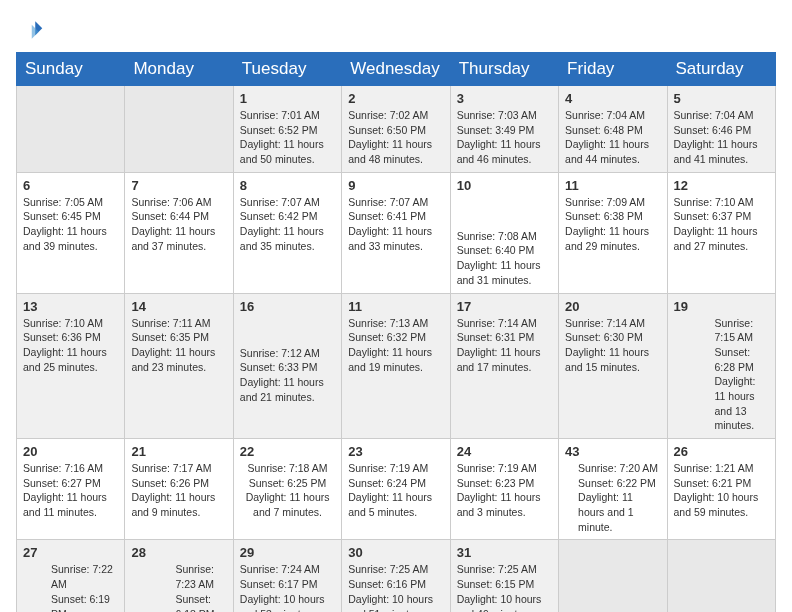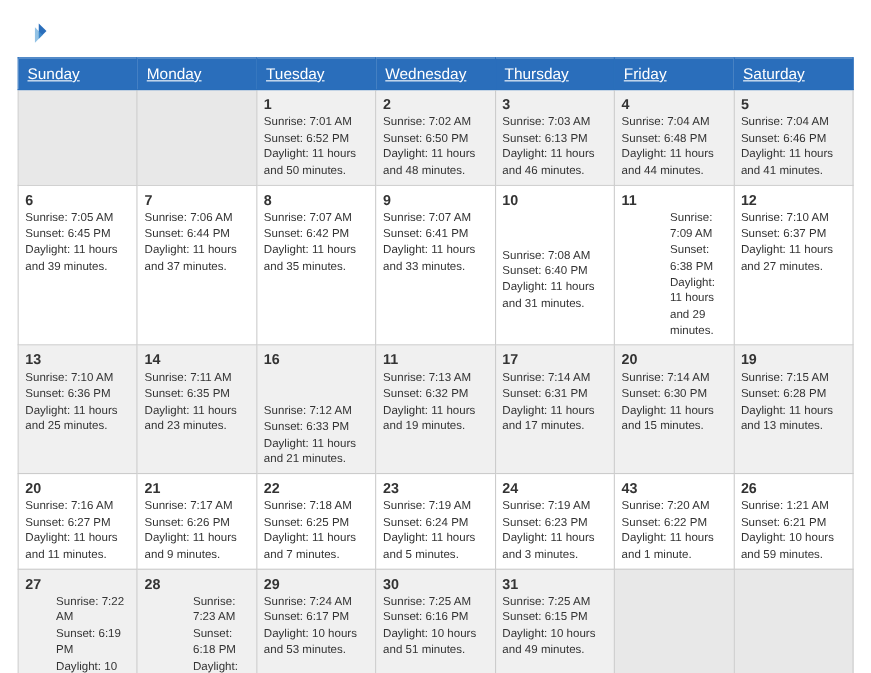--- a/index.html
+++ b/index.html
@@ -47,26 +47,25 @@
       color: #333;
     }
     .calendar {
       width: 100%;
       border-collapse: collapse;
       border: 1px solid #ccc;
     }
     .calendar th {
       background: #2a6ebb;
       color: #fff;
-      font-size: 14px;
+      font-size: 17px;
       padding: 6px 8px;
       text-align: left;
       border: 1px solid #2a6ebb;
       font-weight: normal;
-      text-decoration: underline;
     }
     .calendar td {
       border: 1px solid #ccc;
       vertical-align: top;
       padding: 5px 6px;
       font-size: 11px;
       color: #333;
       width: calc(100% / 7);
       min-height: 80px;
       background: #fff;
@@ -136,21 +135,21 @@
         </td>
         <td>
           <div class="day-number">2</div>
           <div class="cell-text" style="white-space: pre-line;">Sunrise: 7:02 AM
 Sunset: 6:50 PM
 Daylight: 11 hours and 48 minutes.</div>
         </td>
         <td>
           <div class="day-number">3</div>
           <div class="cell-text" style="white-space: pre-line;">Sunrise: 7:03 AM
-Sunset: 6:13 PM
+Sunset: 3:49 PM
 Daylight: 11 hours and 46 minutes.</div>
         </td>
         <td>
           <div class="day-number">4</div>
           <div class="cell-text" style="white-space: pre-line;">Sunrise: 7:04 AM
 Sunset: 6:48 PM
 Daylight: 11 hours and 44 minutes.</div>
         </td>
         <td>
           <div class="day-number">5</div>
@@ -185,21 +184,21 @@
 Daylight: 11 hours and 33 minutes.</div>
         </td>
         <td>
           <div class="day-number">10</div>
           <div class="cell-text" style="white-space: pre-line; margin-top: 36px;">Sunrise: 7:08 AM
 Sunset: 6:40 PM
 Daylight: 11 hours and 31 minutes.</div>
         </td>
         <td>
           <div class="day-number">11</div>
-          <div class="cell-text" style="white-space: pre-line; margin-left: 44px;">Sunrise: 7:09 AM
+          <div class="cell-text" style="white-space: pre-line;">Sunrise: 7:09 AM
 Sunset: 6:38 PM
 Daylight: 11 hours and 29 minutes.</div>
         </td>
         <td>
           <div class="day-number">12</div>
           <div class="cell-text" style="white-space: pre-line;">Sunrise: 7:10 AM
 Sunset: 6:37 PM
 Daylight: 11 hours and 27 minutes.</div>
         </td>
       </tr>
@@ -235,59 +234,59 @@
 Daylight: 11 hours and 17 minutes.</div>
         </td>
         <td>
           <div class="day-number">20</div>
           <div class="cell-text" style="white-space: pre-line;">Sunrise: 7:14 AM
 Sunset: 6:30 PM
 Daylight: 11 hours and 15 minutes.</div>
         </td>
         <td>
           <div class="day-number">19</div>
-          <div class="cell-text" style="white-space: pre-line;">Sunrise: 7:15 AM
+          <div class="cell-text" style="white-space: pre-line; margin-left: 41px;">Sunrise: 7:15 AM
 Sunset: 6:28 PM
 Daylight: 11 hours and 13 minutes.</div>
         </td>
       </tr>
       <tr>
         <td>
           <div class="day-number">20</div>
           <div class="cell-text" style="white-space: pre-line;">Sunrise: 7:16 AM
 Sunset: 6:27 PM
 Daylight: 11 hours and 11 minutes.</div>
         </td>
         <td>
           <div class="day-number">21</div>
           <div class="cell-text" style="white-space: pre-line;">Sunrise: 7:17 AM
 Sunset: 6:26 PM
 Daylight: 11 hours and 9 minutes.</div>
         </td>
         <td>
           <div class="day-number">22</div>
-          <div class="cell-text" style="white-space: pre-line;">Sunrise: 7:18 AM
+          <div class="cell-text" style="white-space: pre-line; text-align: center;">Sunrise: 7:18 AM
 Sunset: 6:25 PM
 Daylight: 11 hours and 7 minutes.</div>
         </td>
         <td>
           <div class="day-number">23</div>
           <div class="cell-text" style="white-space: pre-line;">Sunrise: 7:19 AM
 Sunset: 6:24 PM
 Daylight: 11 hours and 5 minutes.</div>
         </td>
         <td>
           <div class="day-number">24</div>
           <div class="cell-text" style="white-space: pre-line;">Sunrise: 7:19 AM
 Sunset: 6:23 PM
 Daylight: 11 hours and 3 minutes.</div>
         </td>
         <td>
           <div class="day-number">43</div>
-          <div class="cell-text" style="white-space: pre-line;">Sunrise: 7:20 AM
+          <div class="cell-text" style="white-space: pre-line; margin-left: 13px;">Sunrise: 7:20 AM
 Sunset: 6:22 PM
 Daylight: 11 hours and 1 minute.</div>
         </td>
         <td>
           <div class="day-number">26</div>
           <div class="cell-text" style="white-space: pre-line;">Sunrise: 1:21 AM
 Sunset: 6:21 PM
 Daylight: 10 hours and 59 minutes.</div>
         </td>
       </tr>

